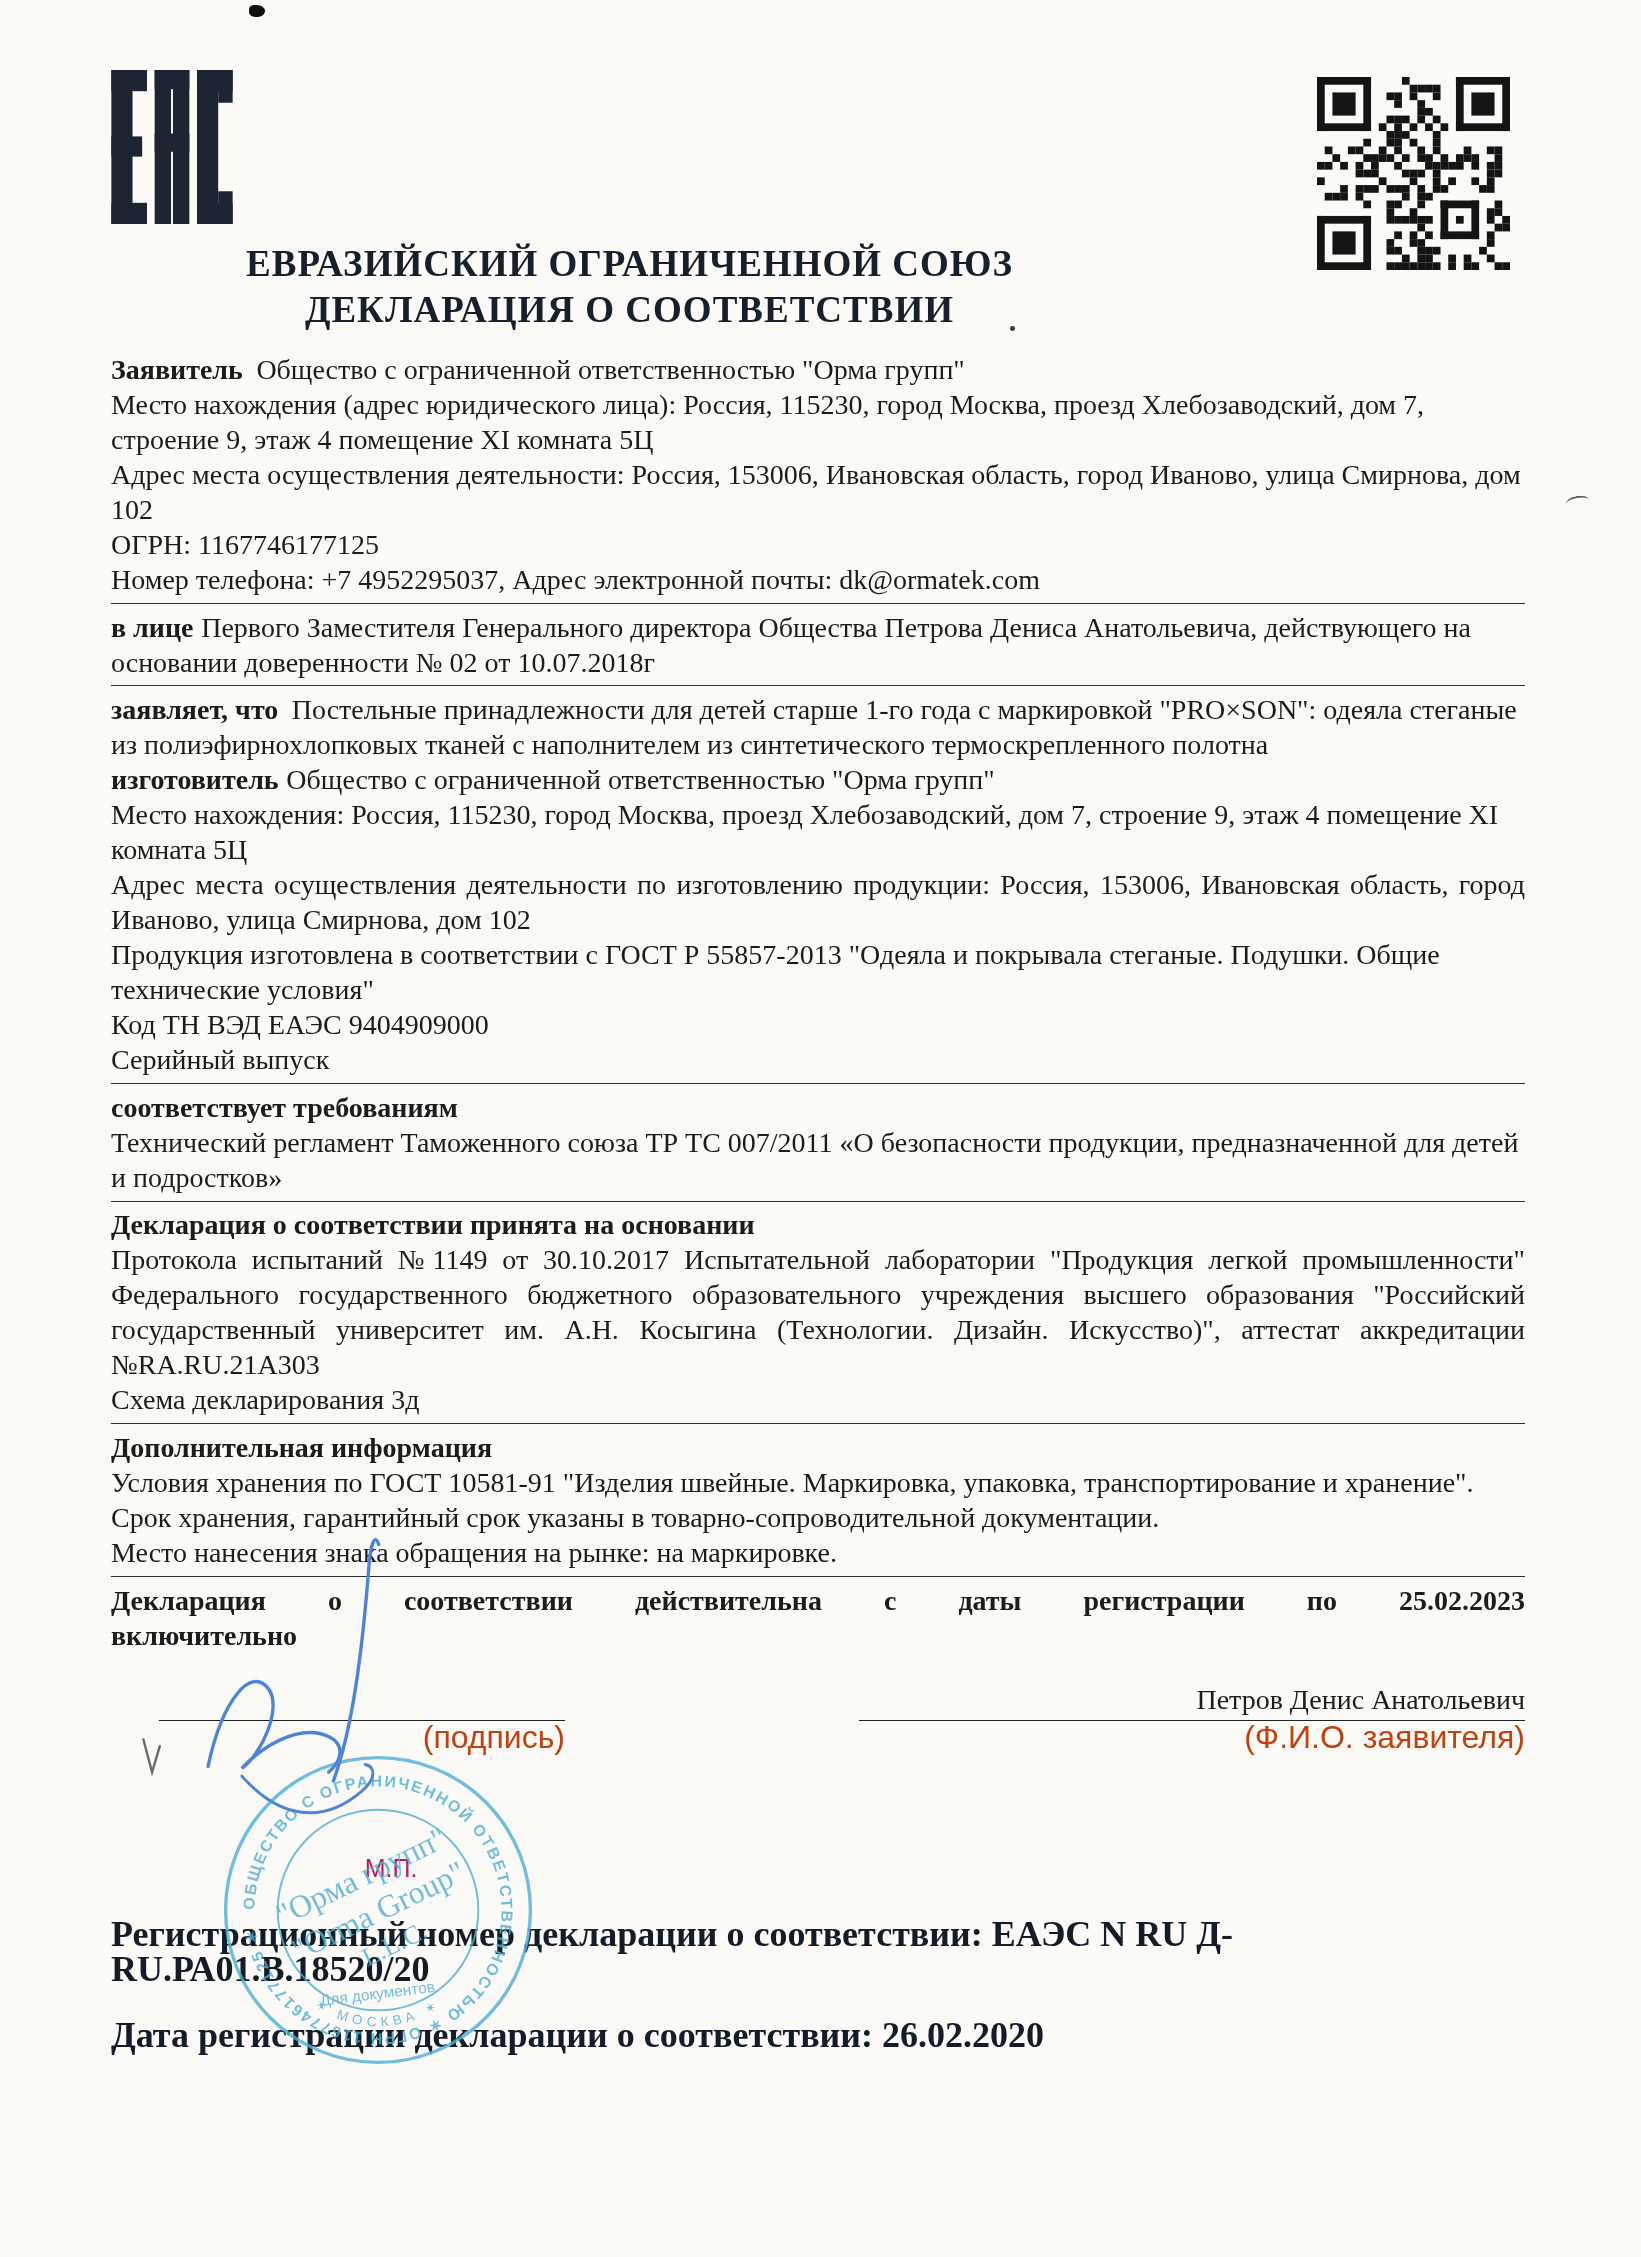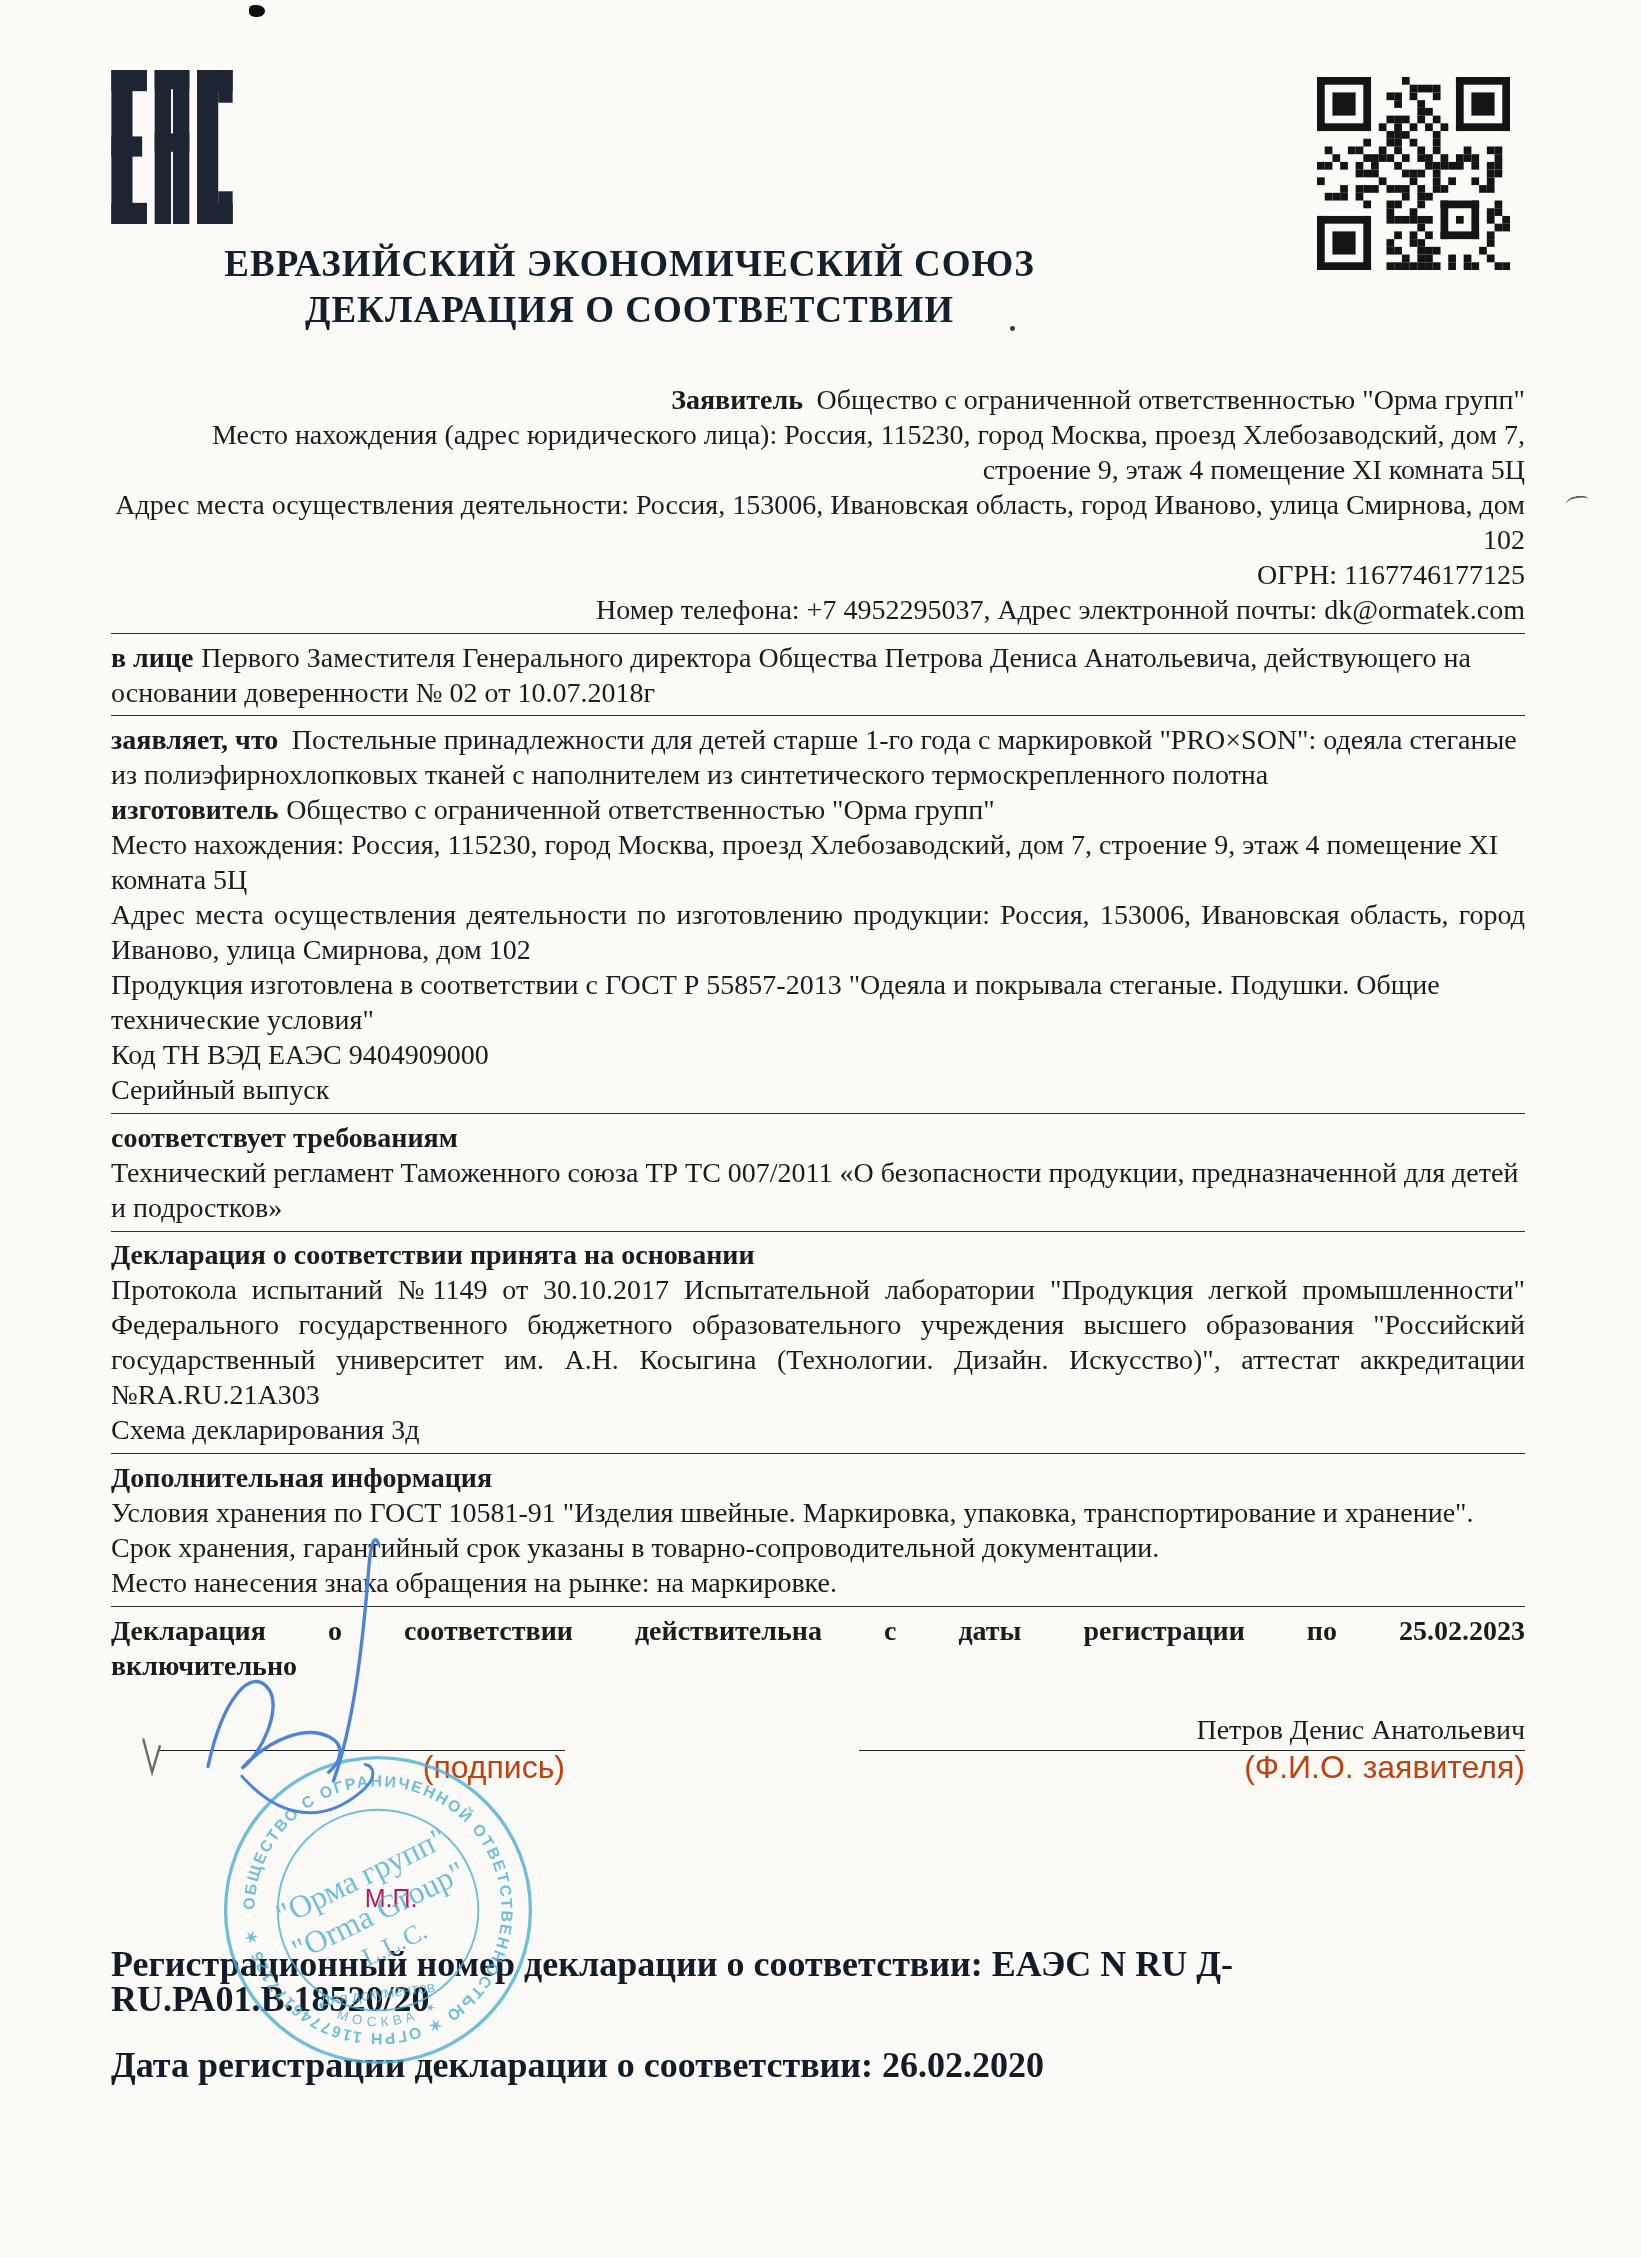--- a/index.html
+++ b/index.html
@@ -16,21 +16,21 @@
          font-weight:bold;font-size:37px;line-height:46px;letter-spacing:1px;color:#16202c;}
   .rule{border:none;border-top:1.9px solid #2e2e2e;margin:5.8px 0;}
   .sec{margin:1.9px 0;}
   .sec p{margin:0;}
   .lead{font-weight:bold;margin-right:13.5px;}
   .lead-sm{font-weight:bold;margin-right:7.7px;}
   .h{font-weight:bold;}
   .just{text-align:justify;}
   .stretch{display:block;font-weight:bold;text-align:justify;text-align-last:justify;}
   .bold-line{display:block;font-weight:bold;}
-  .sec-applicant{margin-top:49px;text-align:right;}
+  .sec-applicant{margin-top:19px;}
   .sig-row{display:flex;align-items:flex-end;margin-top:29px;}
   .sig-left{width:406px;margin-left:48px;}
   .sig-right{margin-left:auto;width:666px;}
   .sig-line{border-bottom:1.9px solid #222;height:0;}
   .sig-cap{font-family:"Liberation Sans",sans-serif;font-size:32px;line-height:33px;
            text-align:right;color:#c2410c;}
   .sig-name{text-align:right;font-size:28px;line-height:35px;padding-bottom:3.9px;}
   .mp{margin-left:135px;width:290px;text-align:center;margin-top:97px;
       font-family:"Liberation Sans",sans-serif;font-size:25px;color:#be185d;}
   .footer-line{font-weight:bold;font-size:36px;margin-top:31px;color:#131c28;}
@@ -253,21 +253,21 @@
           <rect x="160" y="192" width="8" height="8"></rect>
           <rect x="184" y="192" width="8" height="8"></rect>
           <rect x="192" y="192" width="8" height="8"></rect>
         </g>
     </svg>
   </div>
 
   <div class="content">
 
     <div class="title">
-      <div>ЕВРАЗИЙСКИЙ ЭКОНОМИЧЕСКИЙ СОЮЗ</div>
+      <div>ЕВРАЗИЙСКИЙ ОГРАНИЧЕННОЙ СОЮЗ</div>
       <div>ДЕКЛАРАЦИЯ О СООТВЕТСТВИИ</div>
     </div>
 
     <div class="sec sec-applicant">
       <p><span class="lead">Заявитель</span><span>Общество с ограниченной ответственностью "Орма групп"</span></p>
       <p>Место нахождения (адрес юридического лица): Россия, 115230, город Москва, проезд Хлебозаводский, дом 7, строение 9, этаж 4 помещение XI комната 5Ц</p>
       <p>Адрес места осуществления деятельности: Россия, 153006, Ивановская область, город Иваново, улица Смирнова, дом 102</p>
       <p>ОГРН: 1167746177125</p>
       <p>Номер телефона: +7 4952295037, Адрес электронной почты: dk@ormatek.com</p>
     </div>

